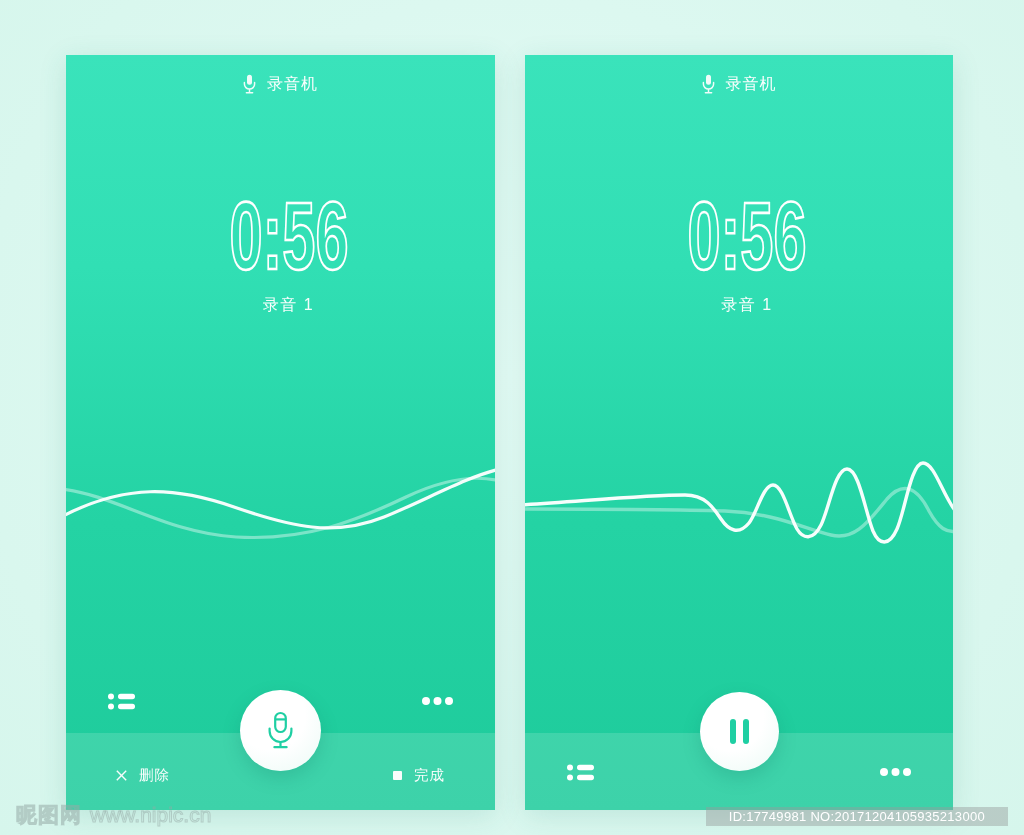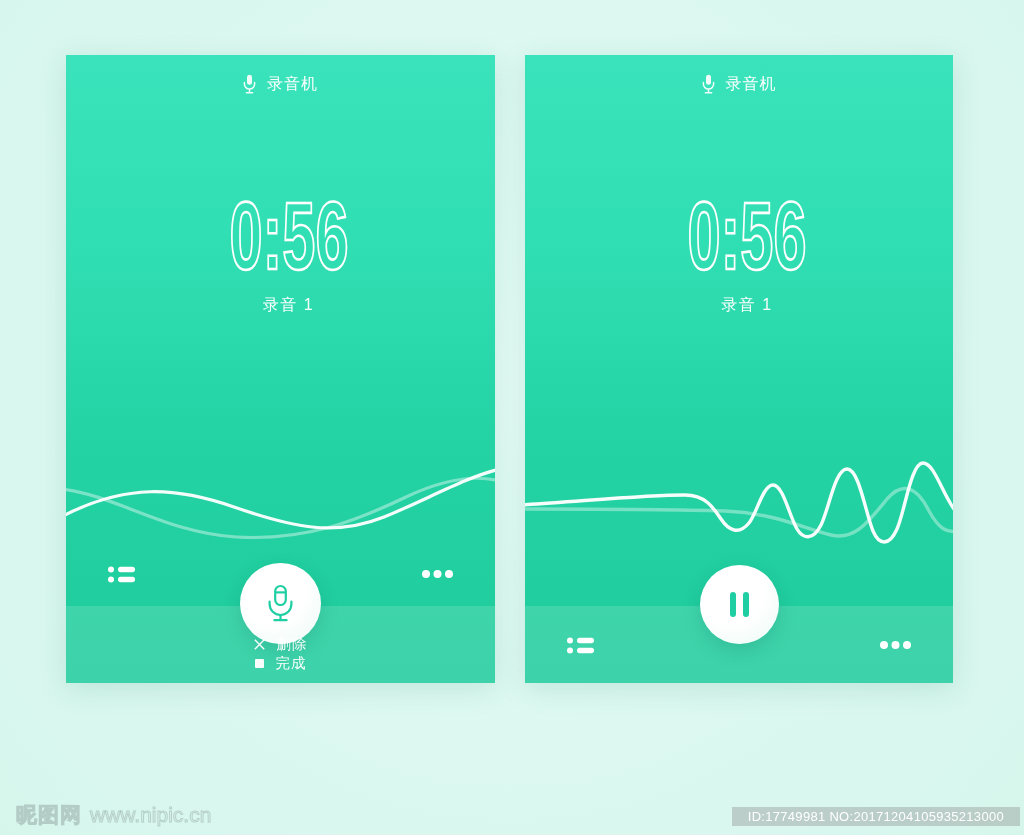--- a/index.html
+++ b/index.html
@@ -19,21 +19,21 @@
     position: absolute;
     inset: 0;
     background:
       radial-gradient(circle at 50% 45%, #e6fcf6 0%, #dcf8f0 55%, #d6f6ec 100%);
   }
 
   
   .phone {
     position: absolute;
     top: 55px;
-    height: 628px;
+    height: 755px;
     overflow: hidden;
     box-shadow: 0 6px 26px rgba(40, 140, 120, 0.16);
   }
   .phone-left  { left: 66px;  width: 429px; }
   .phone-right { left: 525px; width: 428px; }
 
   .screen {
     position: absolute;
     inset: 0;
     background: linear-gradient(180deg,
@@ -149,21 +149,20 @@
   .action-row {
     position: absolute;
     left: 0; right: 0;
     bottom: 22px;
     height: 26px;
     display: flex;
     align-items: center;
     justify-content: space-between;
     padding: 0 50px;
     box-sizing: border-box;
-    flex-direction: column;
   }
   .action {
     display: flex;
     align-items: center;
     gap: 12px;
     color: #ffffff;
     font-size: 14.5px;
     letter-spacing: 1px;
     opacity: 0.97;
   }
@@ -197,26 +196,26 @@
     -webkit-text-stroke: 1px rgba(150, 170, 165, 0.55);
     font-weight: bold;
   }
   .wm-url {
     font-size: 21px;
     color: transparent;
     -webkit-text-stroke: 1px rgba(150, 170, 165, 0.5);
   }
   .wm-id {
     position: absolute;
-    right: 4px;
+    right: 16px;
     bottom: 9px;
     background: rgba(150, 155, 155, 0.45);
     color: #ffffff;
     font-size: 13px;
-    padding: 2px 16px;
+    padding: 2px 23px;
     letter-spacing: 0.3px;
     white-space: nowrap;
     margin-top: 47px;
   }
 </style>
 </head>
 <body>
 
 <div id="canvas">
 

